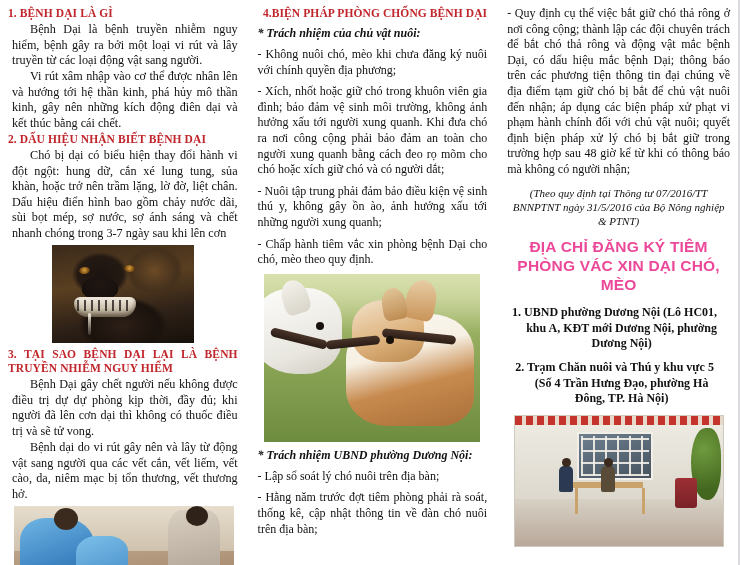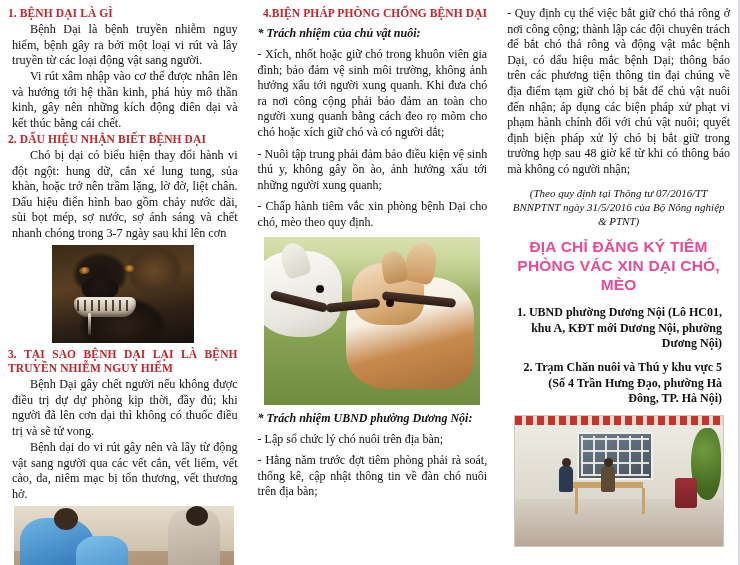--- a/index.html
+++ b/index.html
@@ -76,21 +76,21 @@
     text-align: center;
     line-height: 1.22;
     margin: 0 0 10px 0;
     letter-spacing: .2px;
   }
   p.addr {
     font-size: 12px;
     font-weight: bold;
     line-height: 1.3;
     margin: 0 8px 8px 0;
-    text-align: right;
+    text-align: center;
     padding-left: 14px;
     text-indent: -14px;
   }
 
   
   .photo { position: relative; overflow: hidden; background: #2a2018; }
   .photo-dog {
     width: 142px; height: 98px;
     margin: 4px auto 4px auto;
     background:
@@ -322,41 +322,42 @@
         <div class="med-head-r"></div>
         <div class="med-rail"></div>
       </div>
 
     </div>
 
     <div class="col col-mid">
 
       <h2 class="sec center">4.BIỆN PHÁP PHÒNG CHỐNG BỆNH DẠI</h2>
       <p class="sub">* Trách nhiệm của chủ vật nuôi:</p>
+      <p class="bullet">- Không nuôi chó, mèo khi chưa đăng ký nuôi với chính quyền địa phương;</p>
       <p class="bullet">- Xích, nhốt hoặc giữ chó trong khuôn viên gia đình; bảo đảm vệ sinh môi trường, không ảnh hưởng xấu tới người xung quanh. Khi đưa chó ra nơi công cộng phải bảo đảm an toàn cho người xung quanh bằng cách đeo rọ mõm cho chó hoặc xích giữ chó và có người dắt;</p>
       <p class="bullet">- Nuôi tập trung phải đảm bảo điều kiện vệ sinh thú y, không gây ồn ào, ảnh hưởng xấu tới những người xung quanh;</p>
       <p class="bullet">- Chấp hành tiêm vắc xin phòng bệnh Dại cho chó, mèo theo quy định.</p>
 
       <div class="photo photo-muzzle">
         <div class="muz-blur-top"></div>
         <div class="dog-white"></div>
         <div class="dog-white-ear"></div>
         <div class="dog-tan"></div>
         <div class="dog-tan-head"></div>
         <div class="dog-tan-ear"></div>
         <div class="dog-tan-ear2"></div>
         <div class="muzzle-strap ms1"></div>
         <div class="muzzle-strap ms2"></div>
         <div class="muzzle-strap ms3"></div>
         <div class="muz-eye a"></div>
         <div class="muz-eye b"></div>
       </div>
 
       <p class="sub">* Trách nhiệm UBND phường Dương Nội:</p>
-      <p class="bullet">- Lập sổ chức lý chó nuôi trên địa bàn;</p>
+      <p class="bullet">- Lập sổ soát lý chó nuôi trên địa bàn;</p>
       <p class="bullet">- Hằng năm trước đợt tiêm phòng phải rà soát, thống kê, cập nhật thông tin về đàn chó nuôi trên địa bàn;</p>
 
     </div>
 
     <div class="col col-right">
 
       <p class="bullet">- Quy định cụ thể việc bắt giữ chó thả rông ở nơi công cộng; thành lập các đội chuyên trách để bắt chó thả rông và động vật mắc bệnh Dại, có dấu hiệu mắc bệnh Dại; thông báo trên các phương tiện thông tin đại chúng về địa điểm tạm giữ chó bị bắt để chủ vật nuôi đến nhận; áp dụng các biện pháp xử phạt vi phạm hành chính đối với chủ vật nuôi; quyết định biện pháp xử lý chó bị bắt giữ trong trường hợp sau 48 giờ kể từ khi có thông báo mà không có người nhận;</p>
 
       <p class="cite">(Theo quy định tại Thông tư 07/2016/TT BNNPTNT ngày 31/5/2016 của Bộ Nông nghiệp &amp; PTNT)</p>
 

